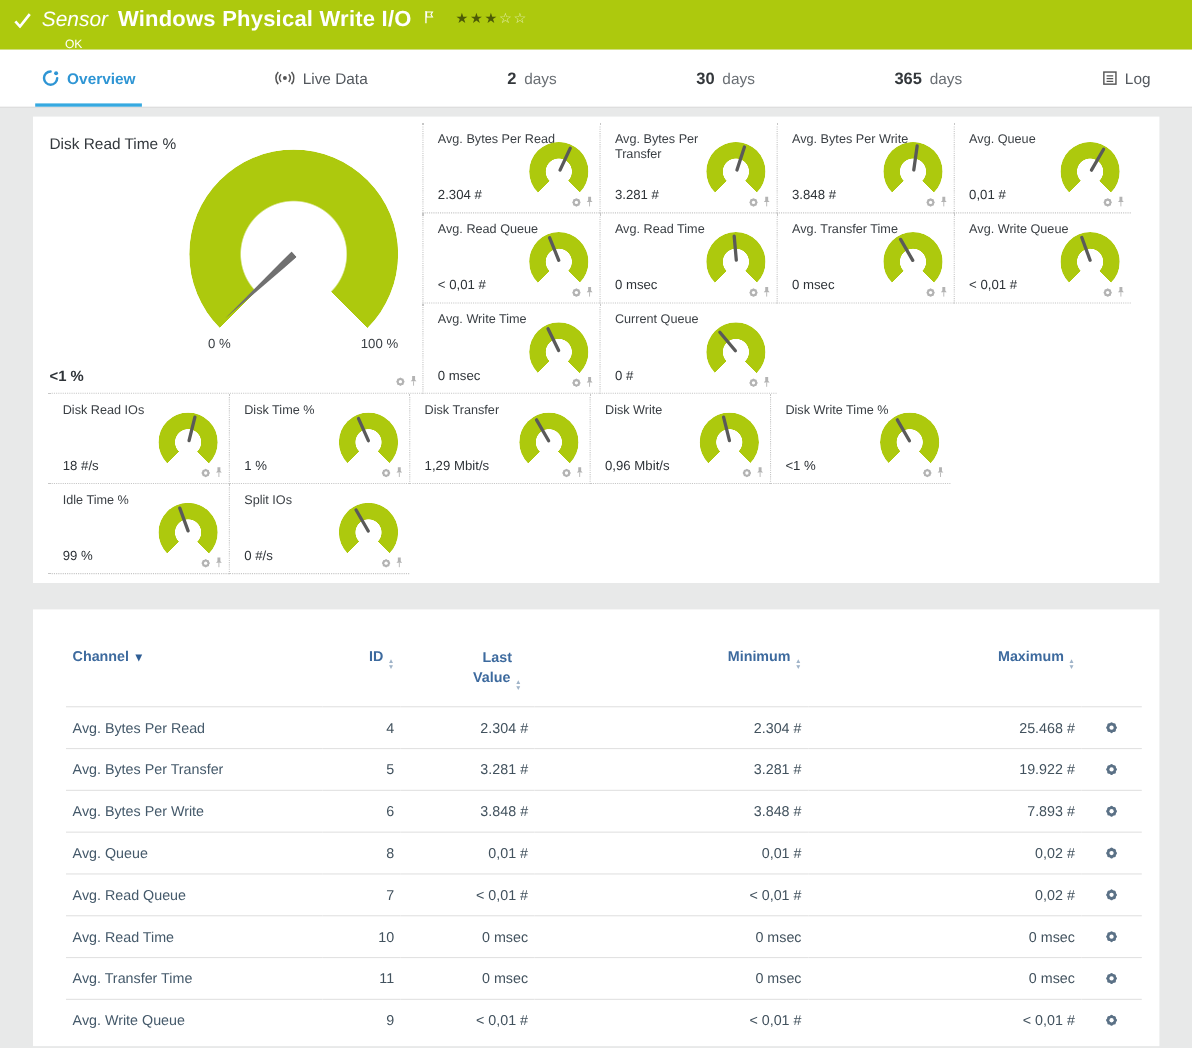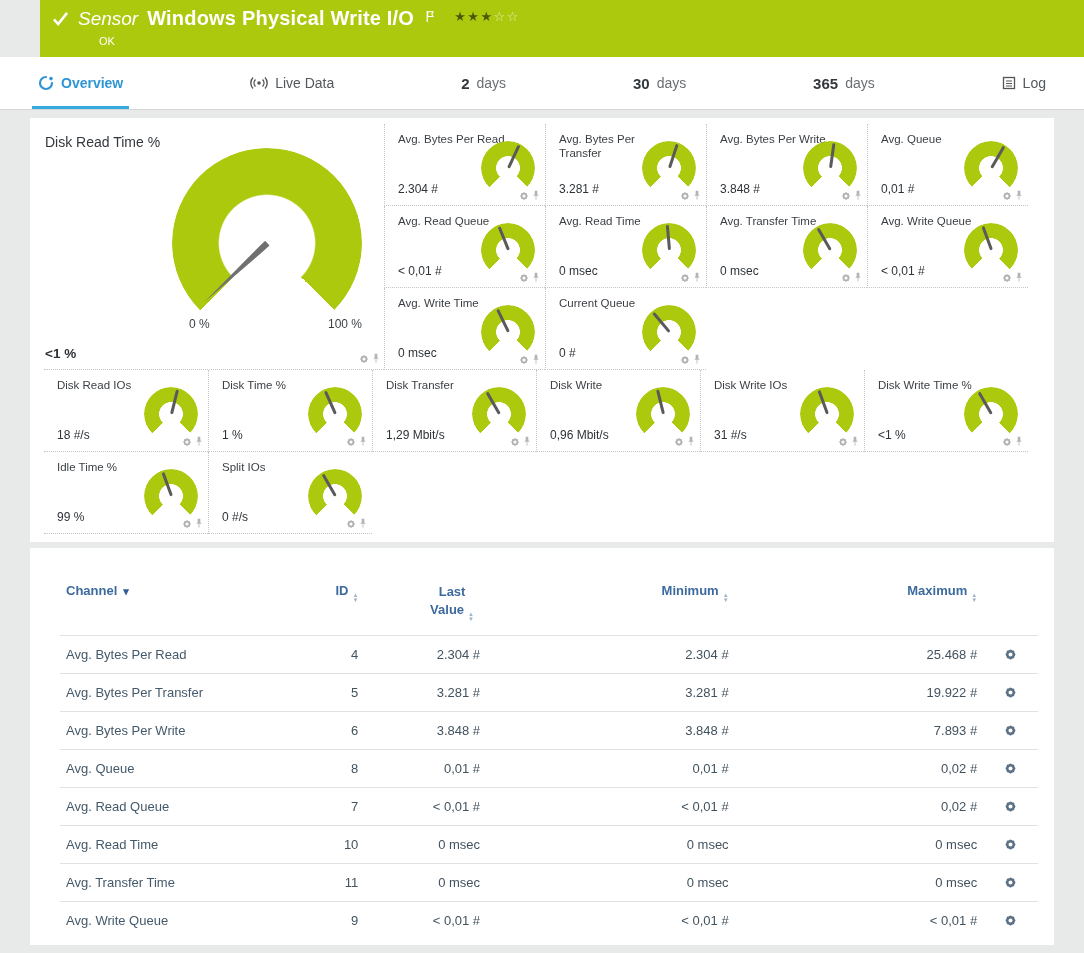--- a/index.html
+++ b/index.html
@@ -1,20 +1,20 @@
 <!DOCTYPE html>
 <html><head>
 <meta charset="utf-8">
 <style>
   * { margin:0; padding:0; box-sizing:border-box; }
   html,body { width:1084px; height:953px; overflow:hidden; }
   body { font-family:"Liberation Sans", sans-serif; background:#e8e9e9; }
 
   
-  .top-header { background:#adc90d; height:57px; position:relative; color:#fff; padding:7px 12px 0 12px;margin-left:40px; }
+  .top-header { background:#adc90d; height:45px; position:relative; color:#fff; padding:7px 12px 0 12px; }
   .hline { display:flex; align-items:center; gap:9px; }
   .check-icon svg { display:block; }
   .sensor-type { font-style:italic; font-size:19px; }
   .sensor-title { font-size:20px; font-weight:bold; letter-spacing:.2px; }
   .flag-icon { align-self:flex-start; margin:2px 0 0 2px; }
   .stars { align-self:flex-start; margin:2px 0 0 10px; font-size:13px; letter-spacing:1.5px; }
   .stars .f { color:#4c5a07; }
   .stars .e { color:#e4eeb0; }
   .status-ok { position:absolute; left:59px; top:35px; font-size:11px; font-weight:normal; }
 
@@ -56,21 +56,21 @@
                              mask:radial-gradient(closest-side, transparent 50%, #000 51.5%); }
   .gauge.main .needle { width:7px; height:86px; left:calc(50% - 3.5px); top:calc(50% - 86px);
     background:#707070; border-radius:0; clip-path:polygon(50% 0, 100% 100%, 0 100%); }
   .main-title { position:absolute; top:10px; left:1px; font-size:14px; color:#33383d; }
   .main-value { position:absolute; bottom:8px; left:1px; font-size:13.5px; font-weight:bold; color:#2e3338; }
   .gmin { position:absolute; left:17px; bottom:7px; font-size:12px; color:#3a3f44; }
   .gmax { position:absolute; right:0px; bottom:7px; font-size:12px; color:#3a3f44; }
   .main-icons { position:absolute; right:4px; bottom:5px; display:flex; gap:3px; align-items:center; }
 
   
-  .table-panel { margin-top:6px; padding:26px 16px 0 30px; min-height:397px; }
+  .table-panel { margin-top:24px; padding:26px 16px 0 30px; min-height:397px; }
   table { width:100%; border-collapse:collapse; font-size:13px; table-layout:fixed; }
   th { color:#3d6a9e; font-weight:bold; text-align:right; padding:9px 6px 14px 6px; vertical-align:top; }
   th.ch { text-align:left; padding-left:6px; }
   td { text-align:right; color:#42525e; padding:11px 6px; border-top:1px solid #e2e2e2; }
   td.ch { text-align:left; color:#44596a; }
   td.gcol, th.gcol { text-align:center; }
   .caret { color:#2f5e95; font-size:11px; margin-left:6px; }
   .sort { display:inline-flex; flex-direction:column; margin-left:4px; vertical-align:-2px; }
   .sort i { font-style:normal; font-size:6px; line-height:4.5px; color:#9fb3c8; }
   .lastv { width:56px; margin-left:auto; text-align:center; line-height:1.4; }
@@ -487,43 +487,20 @@
           </span>
           <span class="ic">
             <svg width="8" height="11" viewBox="0 0 12 16">
               <path d="M4 1h4v5l2 2.2H2L4 6z"></path>
               <rect x="5.4" y="8.2" width="1.2" height="6"></rect>
             </svg>
           </span>
         </div>
       </div>
     <div class="cell">
-        <div class="cell-title">Disk Write IOs</div>
-        <div class="gauge sm">
-          <div class="arc"></div>
-          <div class="needle" style="transform: rotate(-20deg);"></div>
-        </div>
-        <div class="cell-value">31 #/s</div>
-        <div class="cell-icons">
-          <span class="ic">
-            <svg class="gear-shape" width="10" height="10" viewBox="0 0 16 16">
-              <rect x="3.2" y="3.2" width="9.6" height="9.6" rx="1.8"></rect>
-              <rect x="3.2" y="3.2" width="9.6" height="9.6" rx="1.8" transform="rotate(45 8 8)"></rect>
-              <circle class="hole" cx="8" cy="8" r="2.4"></circle>
-            </svg>
-          </span>
-          <span class="ic">
-            <svg width="8" height="11" viewBox="0 0 12 16">
-              <path d="M4 1h4v5l2 2.2H2L4 6z"></path>
-              <rect x="5.4" y="8.2" width="1.2" height="6"></rect>
-            </svg>
-          </span>
-        </div>
-      </div>
-    <div class="cell">
         <div class="cell-title">Disk Write Time %</div>
         <div class="gauge sm">
           <div class="arc"></div>
           <div class="needle" style="transform: rotate(-30deg);"></div>
         </div>
         <div class="cell-value">&lt;1 %</div>
         <div class="cell-icons">
           <span class="ic">
             <svg class="gear-shape" width="10" height="10" viewBox="0 0 16 16">
               <rect x="3.2" y="3.2" width="9.6" height="9.6" rx="1.8"></rect>

